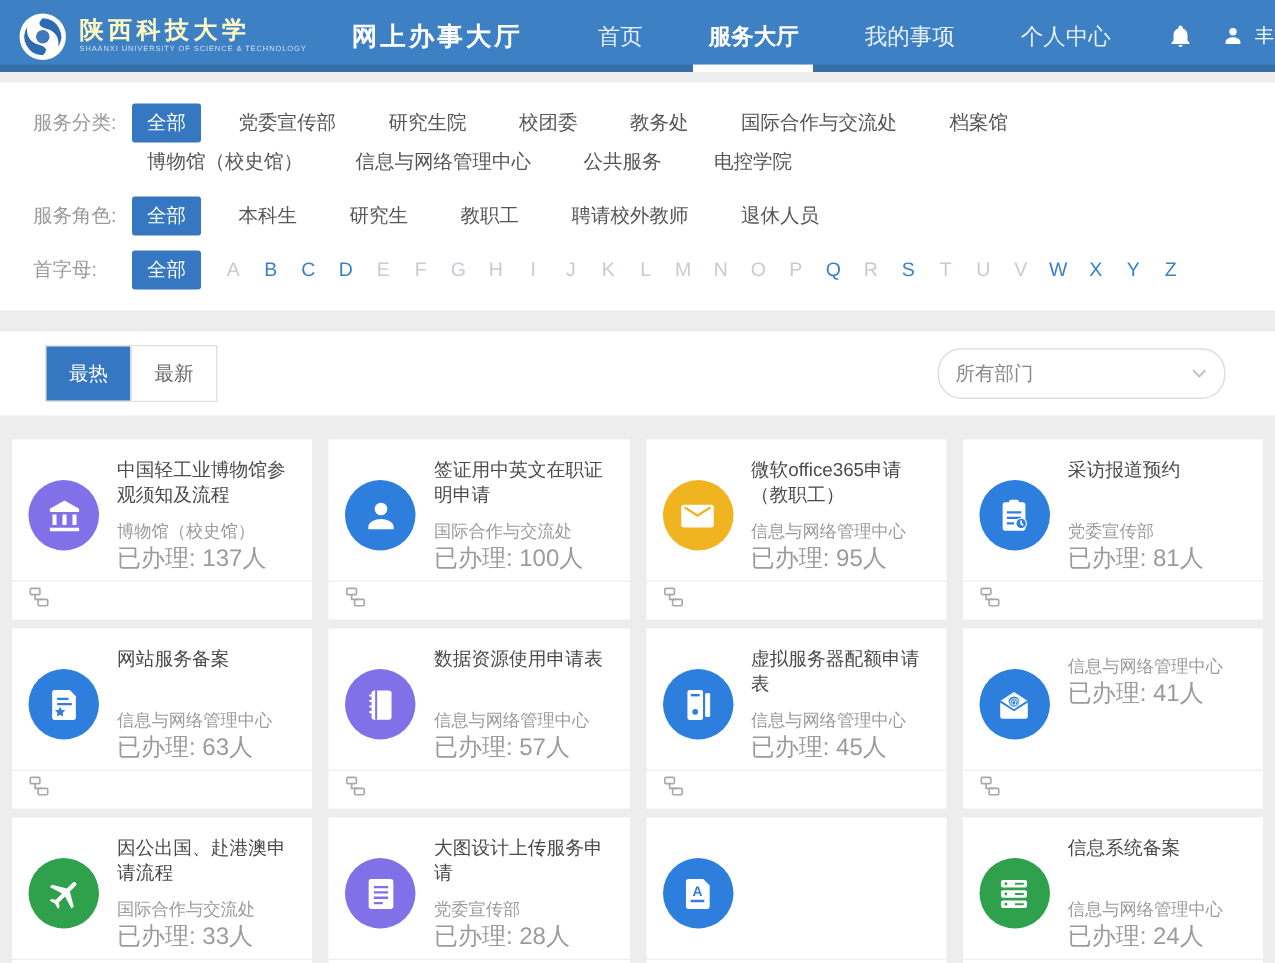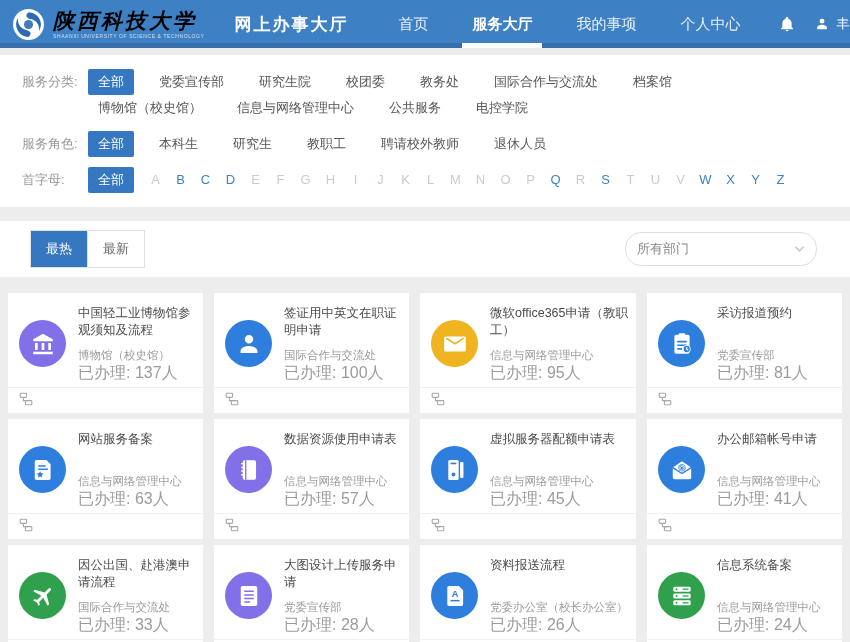--- a/index.html
+++ b/index.html
@@ -11,22 +11,22 @@
   }
   
   .header{
     height:48px;background:var(--header-bg,#3e80c4);
     display:flex;align-items:center;position:relative;padding:0 16px 0 12px;
   }
   .header::after{content:"";position:absolute;left:0;right:0;bottom:0;height:5px;background:rgba(0,0,0,.14);z-index:0;}
   .logo{display:flex;align-items:center;z-index:1;cursor:pointer;}
   .logo-mark{width:33px;height:33px;flex-shrink:0;}
   .logo-text{margin-left:8px;display:flex;flex-direction:column;line-height:1;}
-  .logo-cn{font-family:"DejaVu Serif","Liberation Serif",serif;font-style:italic;font-weight:bold;
-    color:#000000;font-size:21px;letter-spacing:3px;white-space:nowrap;}
+  .logo-cn{font-family:"DejaVu Serif","Liberation Serif",serif;font-weight:bold;
+    color:#fef9c3;font-size:16px;letter-spacing:3px;white-space:nowrap;}
   .logo-en{color:rgba(255,255,255,.75);font-size:5px;letter-spacing:.6px;margin-top:3px;white-space:nowrap;}
   .vdivider{width:1px;height:26px;background:rgba(255,255,255,.65);margin:0 14px 0 16px;z-index:1;}
   .site-title{color:#fff;font-size:17px;font-weight:bold;letter-spacing:2px;z-index:1;white-space:nowrap;}
   .main-nav{display:flex;margin-left:44px;height:48px;z-index:1;}
   .nav-item{color:rgba(255,255,255,.88);font-size:15px;display:flex;align-items:center;
     padding:0 6px;margin-right:32px;position:relative;cursor:pointer;white-space:nowrap;}
   .nav-item.active{color:#fff;font-weight:bold;}
   .nav-item.active::after{content:"";position:absolute;left:-4px;right:-4px;bottom:0;height:5px;background:#fff;}
   .header-right{margin-left:auto;display:flex;align-items:center;z-index:1;}
   .bell-btn{width:18px;height:18px;cursor:pointer;margin-right:18px;}
@@ -345,21 +345,20 @@
         <div class="card-main">
           <div class="icon-circle" style="background: rgb(46, 127, 221); --c: #2e7fdd;">
             <svg viewBox="0 0 24 24" width="26" height="26" fill="#fff">
               <path d="M3.5 9.6 12 4l8.5 5.6V19a1.5 1.5 0 0 1-1.5 1.5H5A1.5 1.5 0 0 1 3.5 19V9.6z"></path>
               <path d="M3.5 9.8 12 15.2l8.5-5.4" stroke="var(--c)" stroke-width="1.2" fill="none"></path>
               <circle cx="12" cy="10" r="3.3" fill="var(--c)"></circle>
               <text x="12" y="12.4" text-anchor="middle" font-size="6.5" fill="#fff">@</text>
             </svg>
           </div>
           <div class="card-content">
-            <div class="card-title">办公邮箱帐号申请</div>
             <div class="card-dept">信息与网络管理中心</div>
             <div class="card-count">已办理: 41人</div>
           </div>
         </div>
         <div class="card-footer">
           <span><svg width="14" height="14" viewBox="0 0 14 14">
               <rect x="1.2" y="1.2" width="6.4" height="4.2" rx=".8" fill="none" stroke="#a8a8a8" stroke-width="1.1"></rect>
               <rect x="6.4" y="8.6" width="6.4" height="4.2" rx=".8" fill="none" stroke="#a8a8a8" stroke-width="1.1"></rect>
               <path d="M4.4 5.4v3.2h4.6" fill="none" stroke="#a8a8a8" stroke-width="1.1"></path>
             </svg></span>
@@ -399,25 +398,20 @@
         <div class="card-footer"></div>
       </div>
       <div class="card">
         <div class="card-main">
           <div class="icon-circle" style="background: rgb(46, 127, 221); --c: #2e7fdd;">
             <svg viewBox="0 0 24 24" width="26" height="26" fill="#fff">
               <path d="M6.5 2.8h9l4 4v12.8a1.6 1.6 0 0 1-1.6 1.6H6.5a1.6 1.6 0 0 1-1.6-1.6V4.4a1.6 1.6 0 0 1 1.6-1.6z"></path>
               <text x="12" y="13.2" text-anchor="middle" font-size="8.5" font-weight="bold" fill="var(--c)">A</text>
               <path d="M7.8 15.6h8.4v1.4H7.8z" fill="var(--c)"></path>
             </svg>
-          </div>
-          <div class="card-content">
-            <div class="card-title">资料报送流程</div>
-            <div class="card-dept">党委办公室（校长办公室）</div>
-            <div class="card-count">已办理: 26人</div>
           </div>
         </div>
         <div class="card-footer"></div>
       </div>
       <div class="card">
         <div class="card-main">
           <div class="icon-circle" style="background: rgb(47, 161, 77); --c: #2fa14d;">
             <svg viewBox="0 0 24 24" width="26" height="26" fill="#fff">
               <rect x="4" y="3.4" width="16" height="4.6" rx="1.2"></rect>
               <rect x="4" y="9.7" width="16" height="4.6" rx="1.2"></rect>

